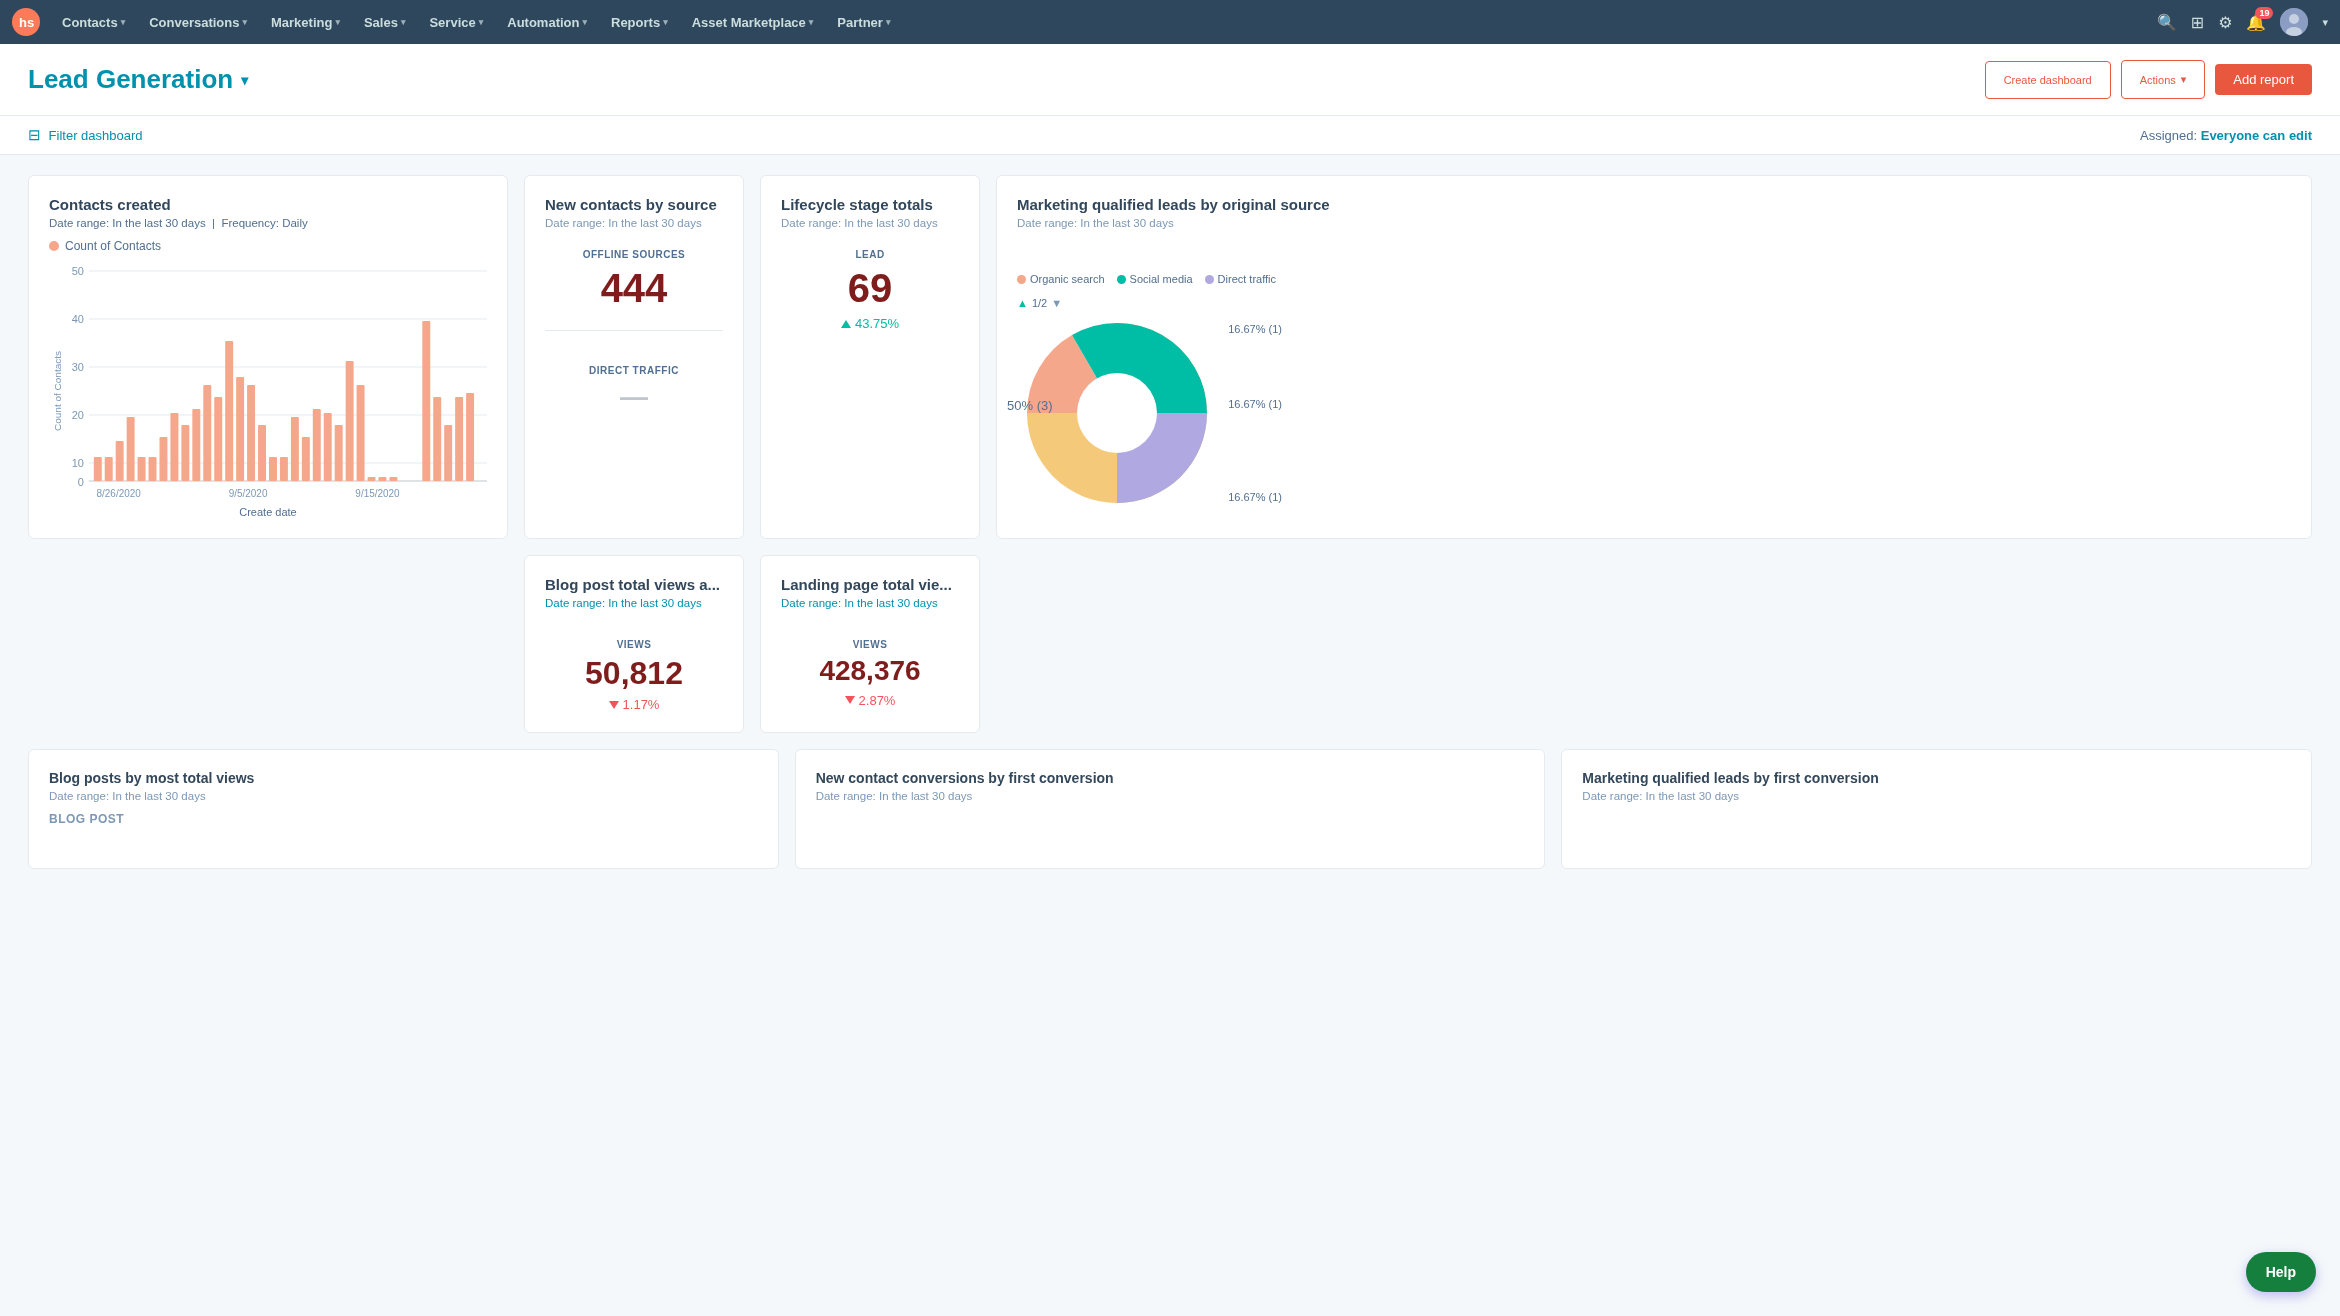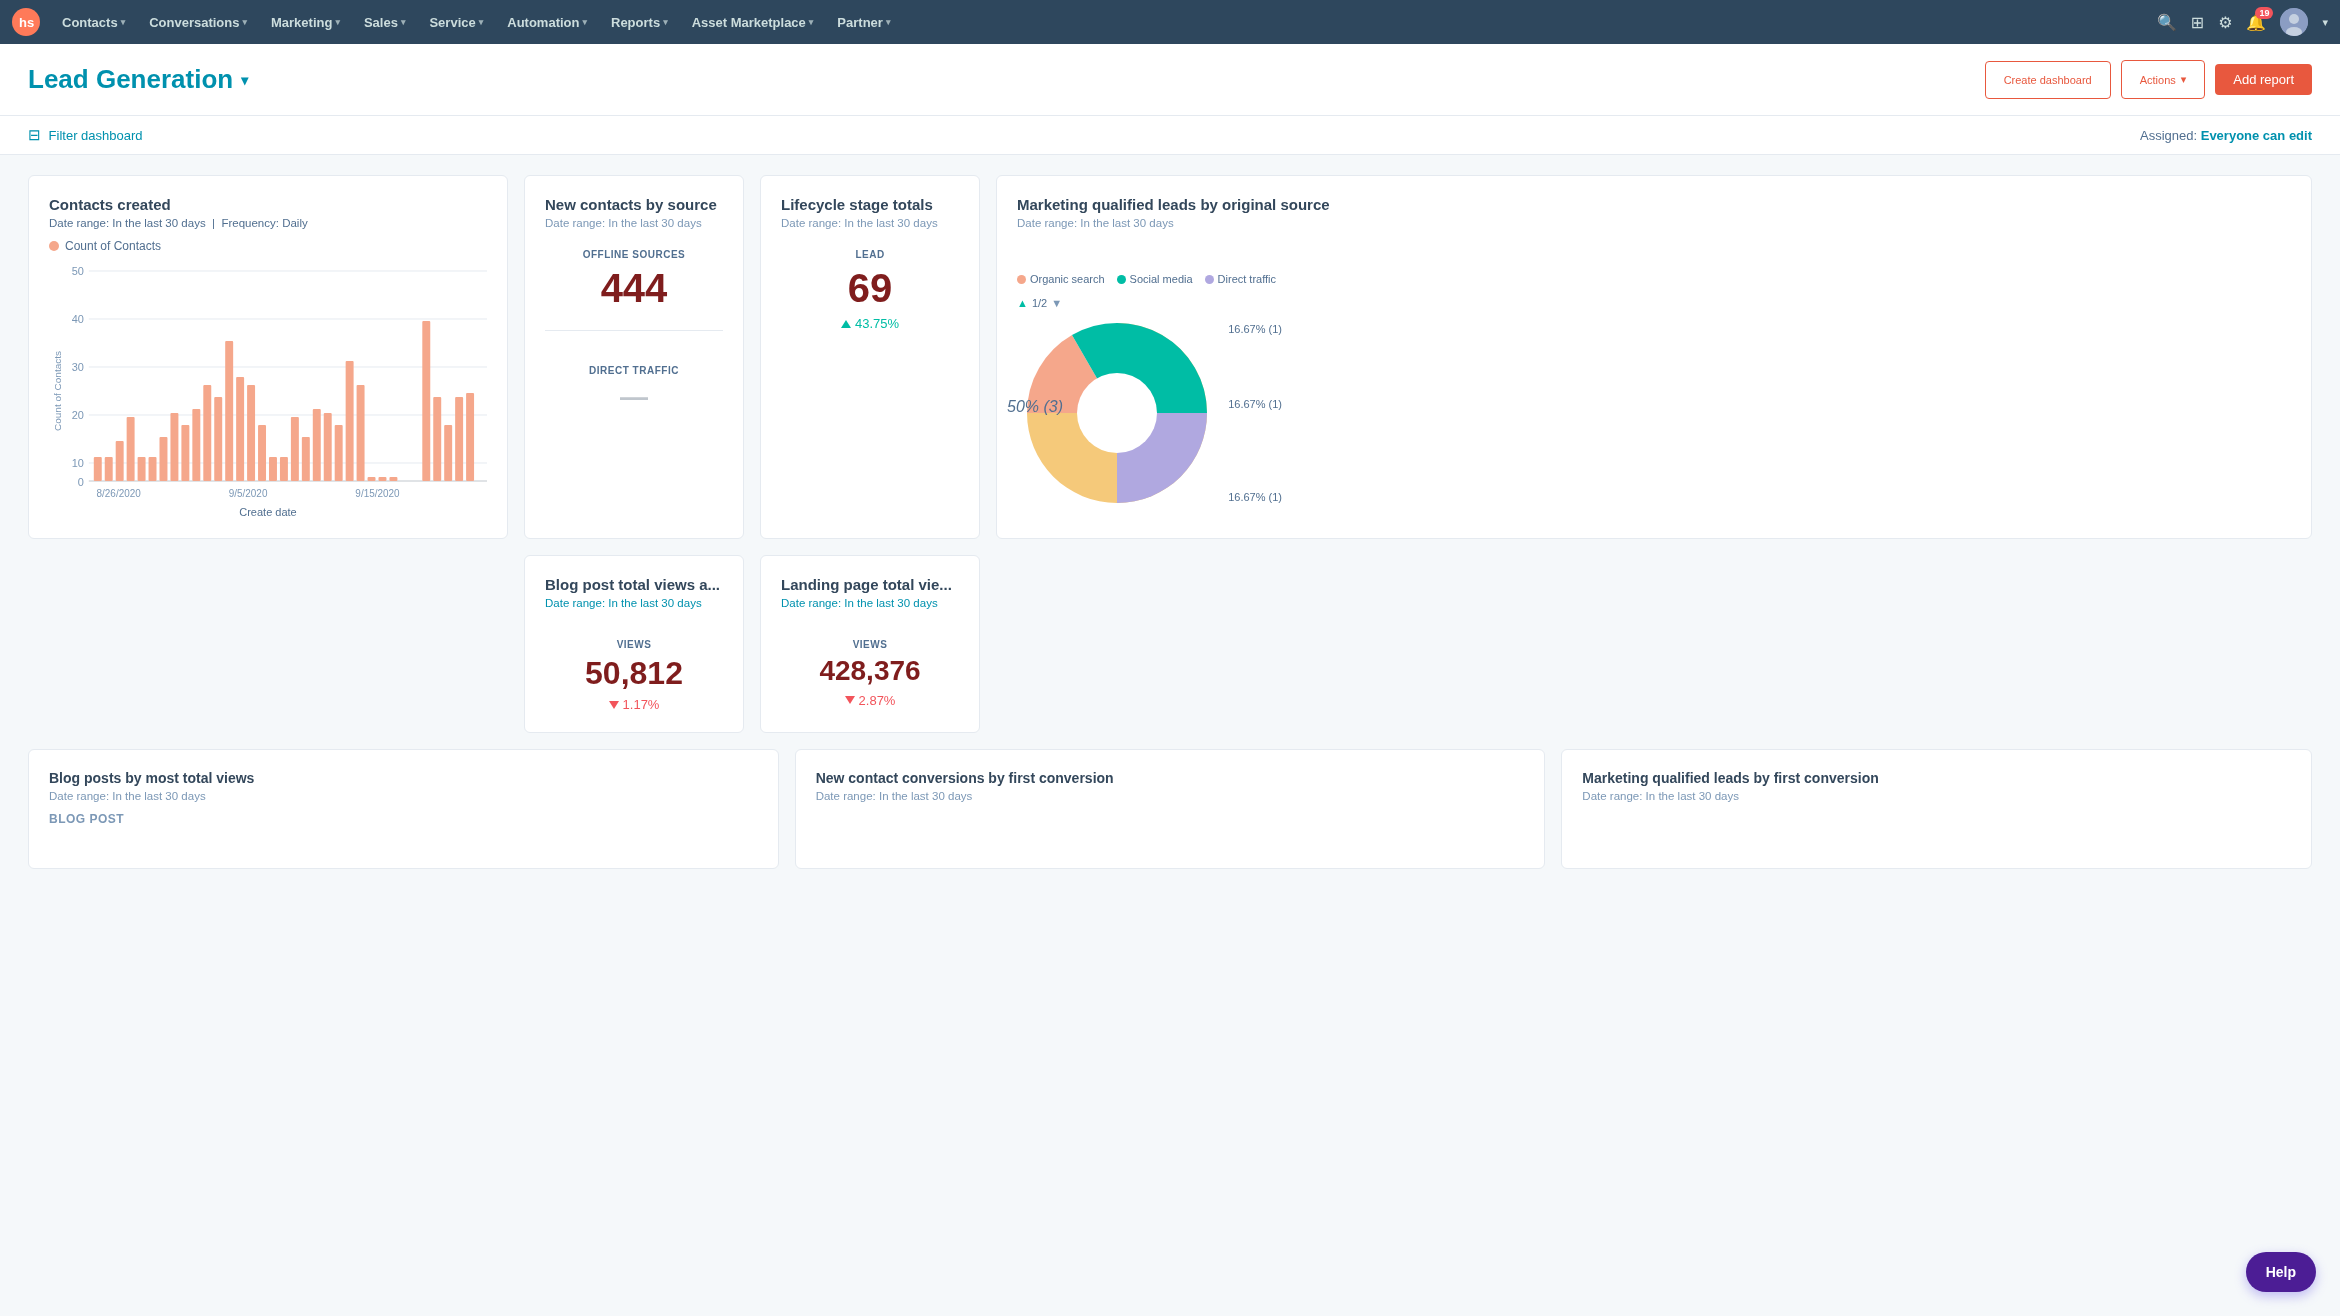--- a/index.html
+++ b/index.html
@@ -66,21 +66,21 @@
     .pie-dot { width: 9px; height: 9px; border-radius: 50%; flex-shrink: 0; }
     .pie-nav { display: flex; align-items: center; gap: 4px; font-size: 11px; color: #516f90; margin-bottom: 4px; }
     .pie-chart-container { position: relative; display: flex; align-items: center; justify-content: flex-start; gap: 0; }
 
     
     .bottom-card { }
     .bottom-card .card-title { font-size: 14px; }
     .bottom-card-content { margin-top: 10px; font-size: 12px; color: #7c98b6; text-transform: uppercase; letter-spacing: 0.5px; font-weight: 700; }
 
     
-    .help-btn { position: fixed; bottom: 24px; right: 24px; background: #4c1d95; color: white; border-radius: 50px; padding: 12px 20px; font-size: 14px; font-weight: 600; cursor: pointer; box-shadow: 0 4px 12px rgba(108,92,231,0.4); z-index: 100; }
+    .help-btn { position: fixed; bottom: 24px; right: 24px; background: #15803d; color: white; border-radius: 50px; padding: 12px 20px; font-size: 14px; font-weight: 600; cursor: pointer; box-shadow: 0 4px 12px rgba(108,92,231,0.4); z-index: 100; }
   </style>
 </head>
 <body>
 
 <nav class="top-nav">
   <div class="nav-logo">
     <svg viewBox="0 0 28 28" fill="none">
       <circle cx="14" cy="14" r="14" fill="#ff7a59"></circle>
       <text x="7" y="19" font-size="13" fill="white" font-weight="bold">hs</text>
     </svg>
@@ -295,21 +295,21 @@
           <path d="M100,100 L10,100 A90,90 0 0,1 55,22 Z" fill="#f5a78b"></path>
 
           <path d="M100,100 L55,22 A90,90 0 0,1 190,100 Z" fill="#00bda5"></path>
 
           <path d="M100,100 L190,100 A90,90 0 0,1 100,190 Z" fill="#b0a8e0"></path>
 
           <circle cx="100" cy="100" r="40" fill="white"></circle>
         </svg>
         <div style="position:absolute; left:0; top:0; width:200px; height:200px; pointer-events:none;">
 
-          <div style="position:absolute; left:-10px; top:85px; font-size:16px; color:#516f90; white-space:nowrap;font-style:italic;">50% (3)</div>
+          <div style="position:absolute; left:-10px; top:85px; font-size:13px; color:#516f90; white-space:nowrap;">50% (3)</div>
           <div style="position:absolute; right:-65px; top:10px; font-size:11px; color:#516f90; white-space:nowrap;">16.67% (1)</div>
           <div style="position:absolute; right:-65px; top:85px; font-size:11px; color:#516f90; white-space:nowrap;">16.67% (1)</div>
           <div style="position:absolute; right:-65px; bottom:10px; font-size:11px; color:#516f90; white-space:nowrap;">16.67% (1)</div>
         </div>
       </div>
     </div>
   </div>
 
   <div class="grid-row" style="grid-template-columns: 480px 220px 220px 1fr;">
     <div></div>

